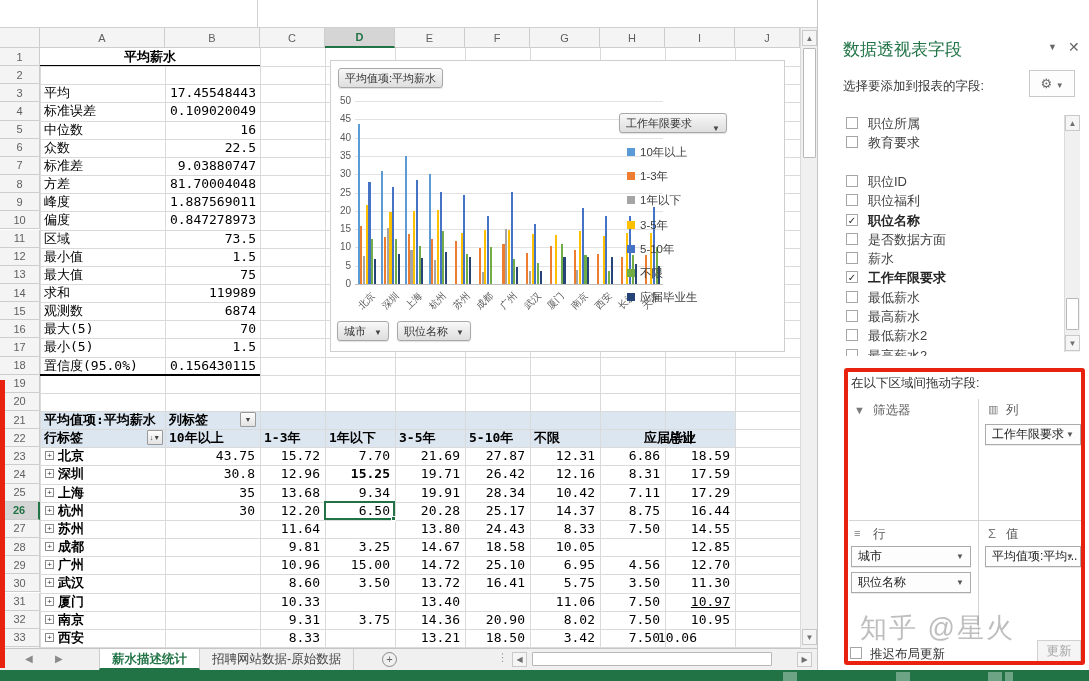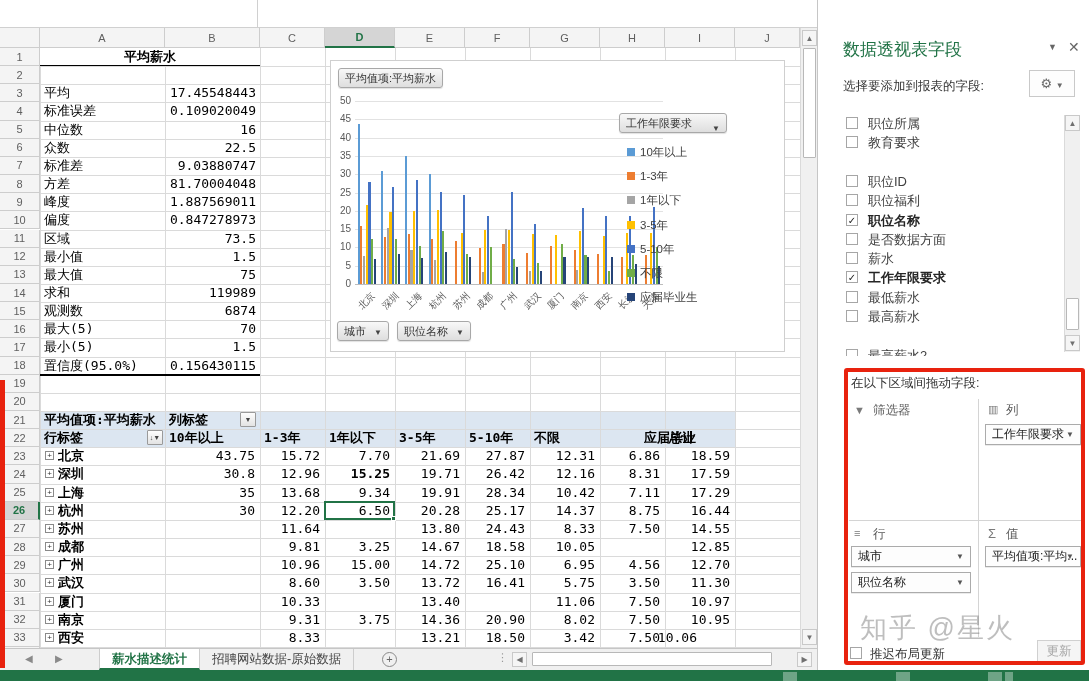--- a/index.html
+++ b/index.html
@@ -321,21 +321,21 @@
       <div class="cell num" style="left: 465px; top: 546.35px; width: 60px; height: 18.15px; z-index: 3;">16.41</div>
       <div class="cell num" style="left: 530px; top: 546.35px; width: 65px; height: 18.15px; z-index: 3;">5.75</div>
       <div class="cell num" style="left: 600px; top: 546.35px; width: 60px; height: 18.15px; z-index: 3;">3.50</div>
       <div class="cell num" style="left: 665px; top: 546.35px; width: 65px; height: 18.15px; z-index: 3;">11.30</div>
       <div class="expand-box" style="left: 45px; top: 568.5px; z-index: 3;">+</div>
       <div class="cell bold" style="left: 58px; top: 564.5px; width: 105px; height: 18.15px; z-index: 3;">厦门</div>
       <div class="cell num" style="left: 260px; top: 564.5px; width: 60px; height: 18.15px; z-index: 3;">10.33</div>
       <div class="cell num" style="left: 395px; top: 564.5px; width: 65px; height: 18.15px; z-index: 3;">13.40</div>
       <div class="cell num" style="left: 530px; top: 564.5px; width: 65px; height: 18.15px; z-index: 3;">11.06</div>
       <div class="cell num" style="left: 600px; top: 564.5px; width: 60px; height: 18.15px; z-index: 3;">7.50</div>
-      <div class="cell num" style="left: 665px; top: 564.5px; width: 65px; height: 18.15px; z-index: 3;">10.97</div>
+      <div class="cell num" style="left: 665px; top: 564.5px; width: 65px; height: 18.15px; z-index: 3; text-decoration: underline;">10.97</div>
       <div class="expand-box" style="left: 45px; top: 586.65px; z-index: 3;">+</div>
       <div class="cell bold" style="left: 58px; top: 582.65px; width: 105px; height: 18.15px; z-index: 3;">南京</div>
       <div class="cell num" style="left: 260px; top: 582.65px; width: 60px; height: 18.15px; z-index: 3; padding-left: 20px;">9.31</div>
       <div class="cell num" style="left: 325px; top: 582.65px; width: 65px; height: 18.15px; z-index: 3;">3.75</div>
       <div class="cell num" style="left: 395px; top: 582.65px; width: 65px; height: 18.15px; z-index: 3;">14.36</div>
       <div class="cell num" style="left: 465px; top: 582.65px; width: 60px; height: 18.15px; z-index: 3;">20.90</div>
       <div class="cell num" style="left: 530px; top: 582.65px; width: 65px; height: 18.15px; z-index: 3;">8.02</div>
       <div class="cell num" style="left: 600px; top: 582.65px; width: 60px; height: 18.15px; z-index: 3;">7.50</div>
       <div class="cell num" style="left: 665px; top: 582.65px; width: 65px; height: 18.15px; z-index: 3;">10.95</div>
       <div class="expand-box" style="left: 45px; top: 604.8px; z-index: 3;">+</div>
@@ -542,20 +542,24 @@
           <div class="lb">工作年限要求</div>
         </div>
         <div class="fld" style="top: 288.7px;">
           <div class="cb"></div>
           <div class="lb">最低薪水</div>
         </div>
         <div class="fld" style="top: 308px;">
           <div class="cb"></div>
           <div class="lb">最高薪水</div>
         </div>
+        <div class="fld" style="top: 327.3px;">
+          <div class="cb"></div>
+          <div class="lb">最低薪水2</div>
+        </div>
         <div class="fld" style="top: 346.6px;">
           <div class="cb"></div>
           <div class="lb">最高薪水2</div>
         </div>
       </div>
 
     <div class="sb-v" style="left:246px;top:115px;width:16px;height:237px;">
       <div class="sb-btn" style="left:0;top:0;width:15px;height:16px;">▲</div>
       <div class="sb-thumb" style="left:1px;top:183px;width:13px;height:32px;"></div>
       <div class="sb-btn" style="left:0;top:220px;width:15px;height:16px;">▼</div>

